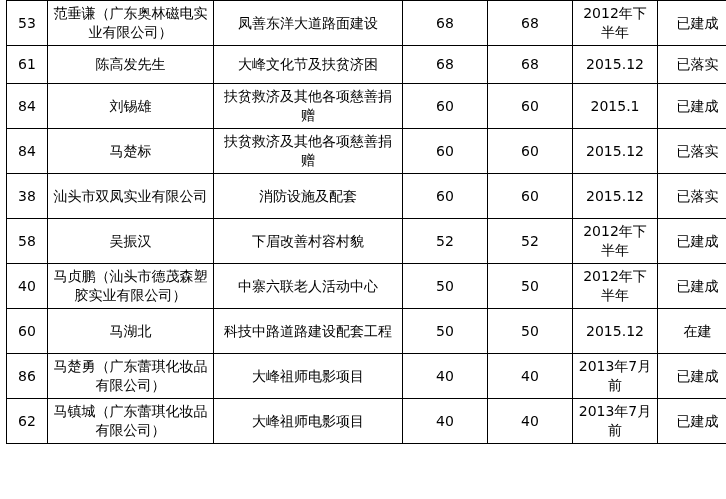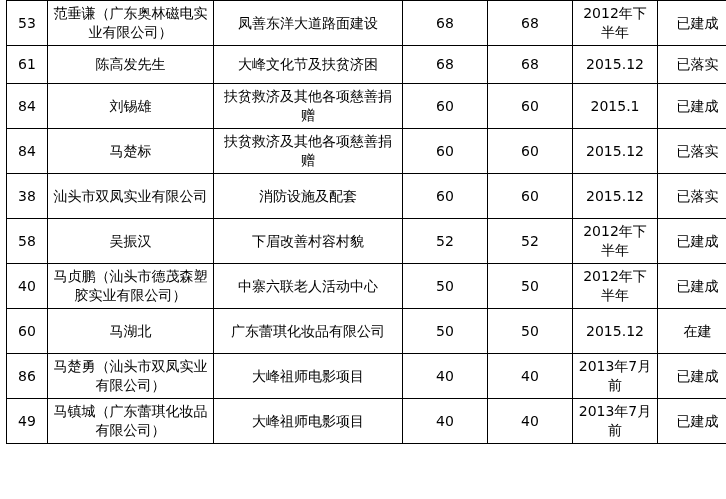--- a/index.html
+++ b/index.html
@@ -136,39 +136,39 @@
         <td class="project-cell">中寨六联老人活动中心</td>
         <td class="amount-cell">50</td>
         <td class="paid-cell">50</td>
         <td class="time-cell">2012年下半年</td>
         <td class="status-cell">已建成</td>
       </tr>
 
       <tr class="row-h1">
         <td class="index-cell">60</td>
         <td class="name-cell">马湖北</td>
-        <td class="project-cell">广东蕾琪化妆品有限公司</td>
+        <td class="project-cell">科技中路道路建设配套工程</td>
         <td class="amount-cell">50</td>
         <td class="paid-cell">50</td>
         <td class="time-cell">2015.12</td>
         <td class="status-cell">在建</td>
       </tr>
 
       <tr class="row-h1">
         <td class="index-cell">86</td>
-        <td class="name-cell">马楚勇（汕头市双凤实业有限公司）</td>
+        <td class="name-cell">马楚勇（广东蕾琪化妆品有限公司）</td>
         <td class="project-cell">大峰祖师电影项目</td>
         <td class="amount-cell">40</td>
         <td class="paid-cell">40</td>
         <td class="time-cell">2013年7月前</td>
         <td class="status-cell">已建成</td>
       </tr>
 
       <tr class="row-h1">
-        <td class="index-cell">49</td>
+        <td class="index-cell">62</td>
         <td class="name-cell">马镇城（广东蕾琪化妆品有限公司）</td>
         <td class="project-cell">大峰祖师电影项目</td>
         <td class="amount-cell">40</td>
         <td class="paid-cell">40</td>
         <td class="time-cell">2013年7月前</td>
         <td class="status-cell">已建成</td>
       </tr>
 
     </tbody>
   </table>

